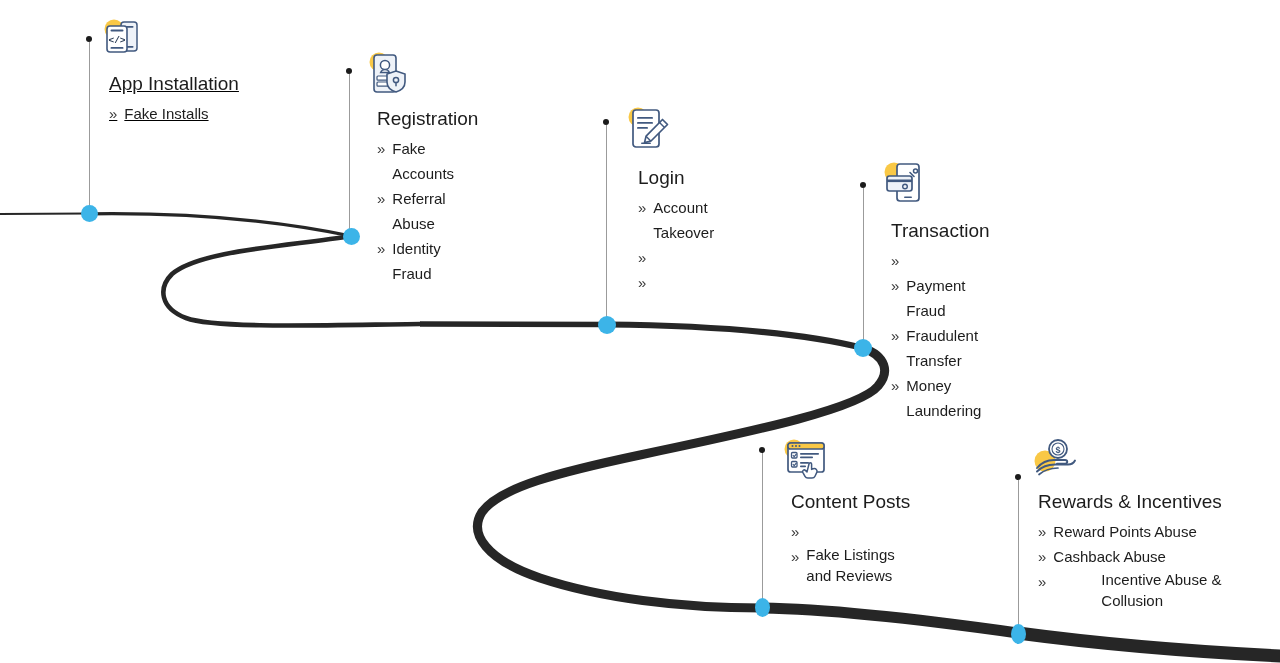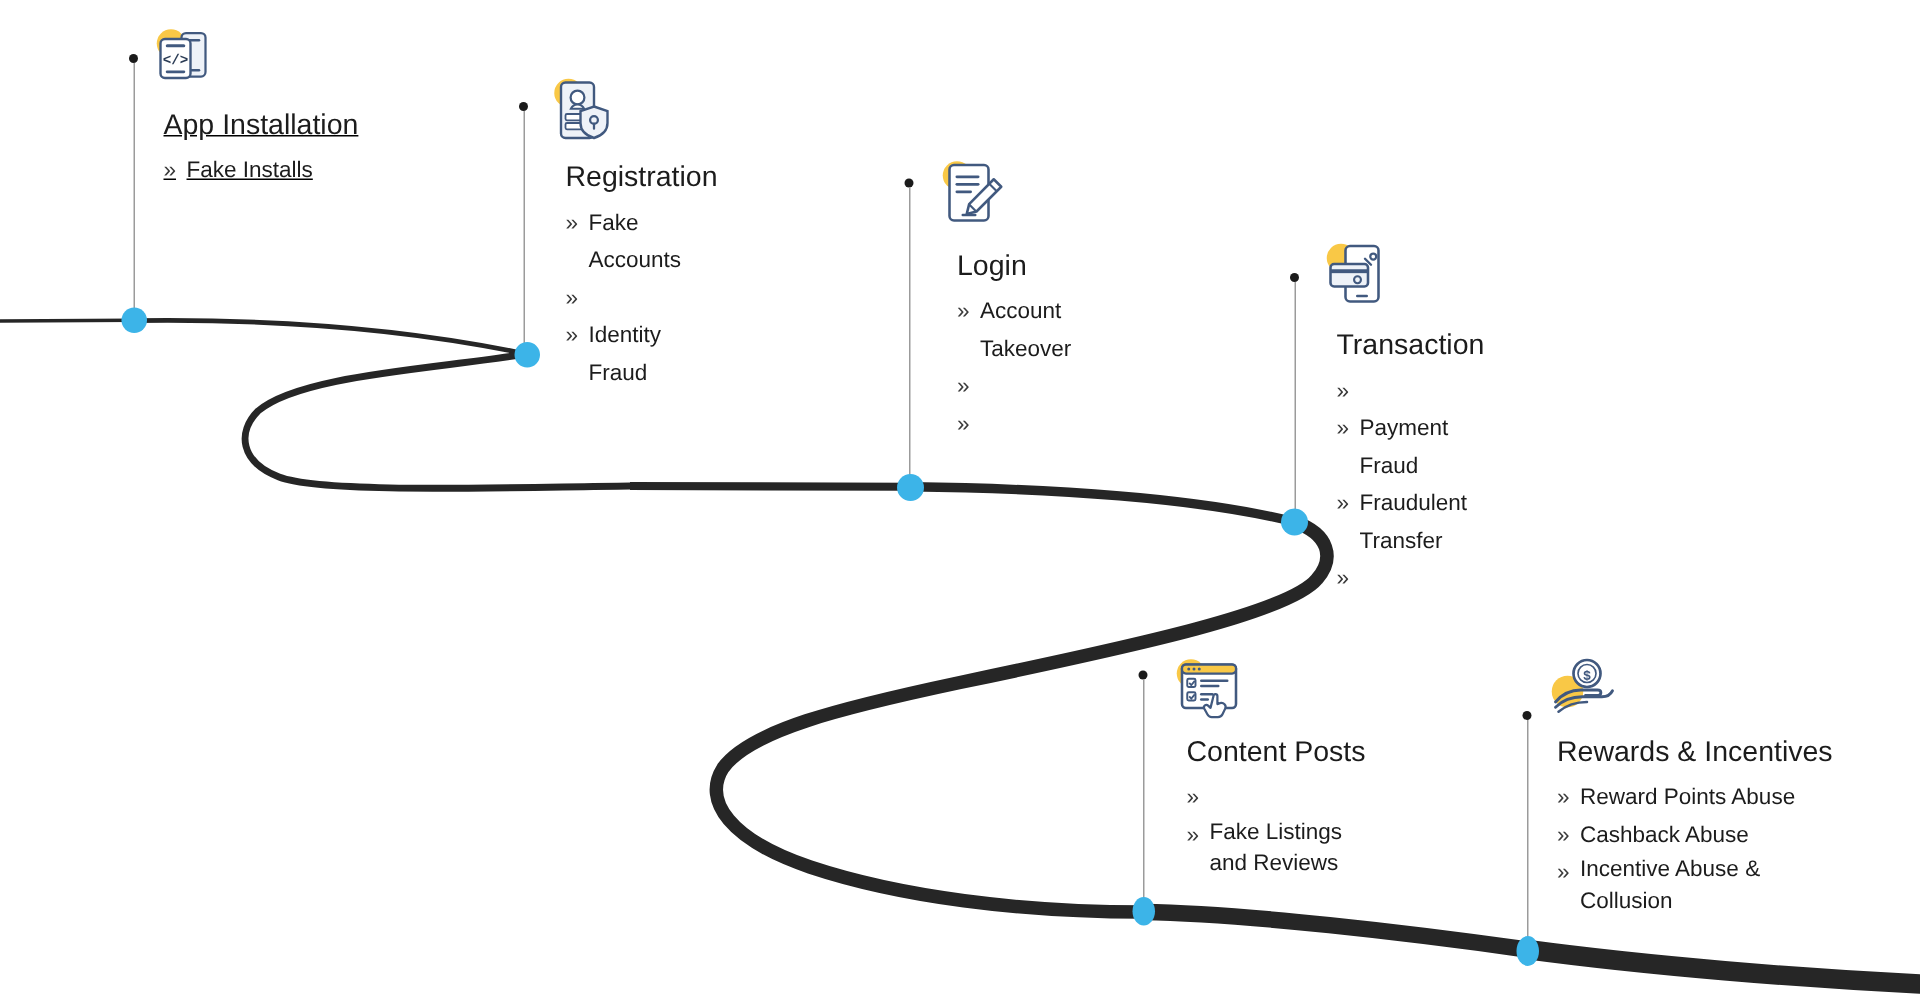--- a/index.html
+++ b/index.html
@@ -85,20 +85,21 @@
   .stage-item .item-label {
     display: block;
   }
   .wrap-2 .item-label {
     max-width: 172px;
     line-height: 21px;
   }
   .wrap-3 .item-label {
     max-width: 160px;
     line-height: 21px;
+    margin-left: 48px;
   }
 </style>
 </head>
 <body>
 
 <div id="canvas">
 
   <svg id="journey-path-svg" viewBox="0 0 1280 663">
     <defs>
       <linearGradient id="pathGrad1" x1="0" y1="0" x2="1" y2="0">
@@ -180,20 +181,21 @@
 
     <div class="stage-text" style="left:377px; top:107px;">
       <h3 class="stage-title">Registration</h3>
       <ul class="stage-items">
         <li class="stage-item">
           <span class="bullet">»</span>
           <span class="item-label">Fake Accounts</span>
         </li>
         <li class="stage-item">
           <span class="bullet">»</span>
+          <span class="item-label">Referral Abuse</span>
         </li>
         <li class="stage-item">
           <span class="bullet">»</span>
           <span class="item-label">Identity Fraud</span>
         </li>
       </ul>
     </div>
   </div>
 
   <div class="stage">
@@ -259,20 +261,21 @@
         <li class="stage-item">
           <span class="bullet">»</span>
           <span class="item-label">Payment Fraud</span>
         </li>
         <li class="stage-item">
           <span class="bullet">»</span>
           <span class="item-label">Fraudulent Transfer</span>
         </li>
         <li class="stage-item">
           <span class="bullet">»</span>
+          <span class="item-label">Money Laundering</span>
         </li>
       </ul>
     </div>
   </div>
 
   <div class="stage">
     <div class="stage-connector-cap" style="left:759px; top:447px;"></div>
     <div class="stage-connector" style="left:761.5px; top:453px; height:152px;"></div>
     <div class="stage-node" style="left:755px; top:598px; width:15px; height:19px;"></div>
 

